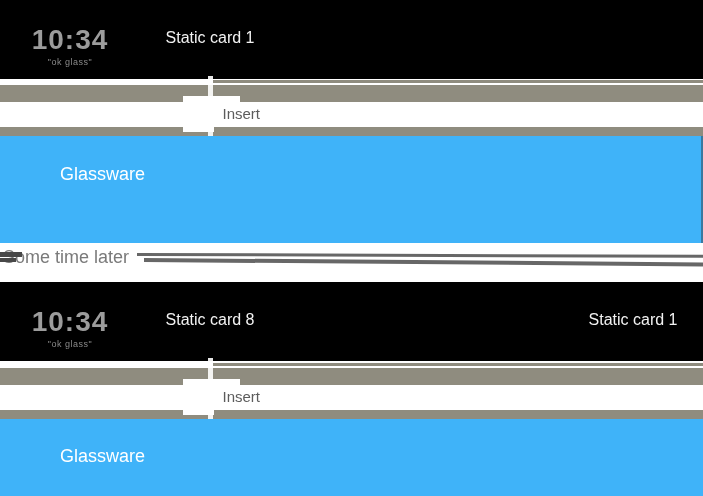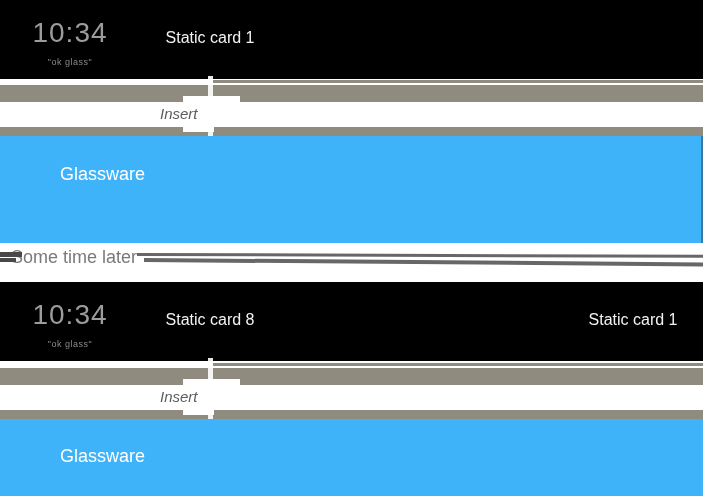--- a/index.html
+++ b/index.html
@@ -8,54 +8,54 @@
     font-family:"Liberation Sans", sans-serif;
   }
   .band{position:absolute;left:0;width:703px;}
   .black{background:var(--card-black,#000000);}
   .gray{background:var(--connector-gray,#8f8c7f);}
   .blue{background:var(--glassware-blue,#3fb3f9);}
   .whitebg{background:#ffffff;}
 
   
   .clock-time{
-    position:absolute;left:28px;top:17px;width:84px;text-align:center;
-    font-size:28px;font-weight:400;letter-spacing:1px;
+    position:absolute;left:28px;top:24px;width:84px;text-align:center;
+    font-size:28px;font-weight:700;letter-spacing:1px;
     color:var(--clock-text,#9c9c9c);line-height:32px;
   }
   .clock-hotword{
     position:absolute;left:28px;top:57px;width:84px;text-align:center;
     font-size:9px;color:var(--hotword-text,#8a8a8a);letter-spacing:.5px;
   }
   .card-label{
     position:absolute;top:29px;width:300px;text-align:center;
     font-size:16px;color:var(--card-label-text,#f2f2f2);
   }
   .card-label.center{left:60px;}
   .card-label.right{left:483px;}
 
   
   .thin-line{position:absolute;left:213px;width:490px;height:3px;background:var(--connector-gray,#8f8c7f);}
   .tab{position:absolute;left:183px;width:57px;height:31px;background:#ffffff;}
   .tab-foot{position:absolute;left:183px;width:31px;height:5px;background:#ffffff;}
   .seam{position:absolute;left:208px;width:5px;background:rgba(255,255,255,0.9);}
   .insert-label{
-    position:absolute;left:160px;width:100px;text-align:left;
-    font-size:15px;color:var(--insert-text,#5c5c5c);font-style:italic;
+    position:absolute;left:160px;width:100px;text-align:right;
+    font-size:15px;color:var(--insert-text,#5c5c5c);
   }
   .glassware-label{
     position:absolute;left:60px;width:300px;text-align:left;
     font-size:18px;color:#ffffff;
   }
   .blue-edge{border-right:2px solid rgba(50,50,50,0.45);box-sizing:border-box;}
 
   
   .divider-text{
     position:absolute;left:3px;top:247px;
-    font-size:18px;color:var(--divider-text,#7a7a7a);margin-left:8px;
+    font-size:18px;color:var(--divider-text,#7a7a7a);
   }
   .divider-stub{position:absolute;background:#484848;}
   .divider-line{position:absolute;background:var(--divider-line,#676767);transform-origin:left center;}
 </style>
 </head>
 <body>
 
 <div class="stage">
 
   <div class="band black" style="top:0;height:79px">

